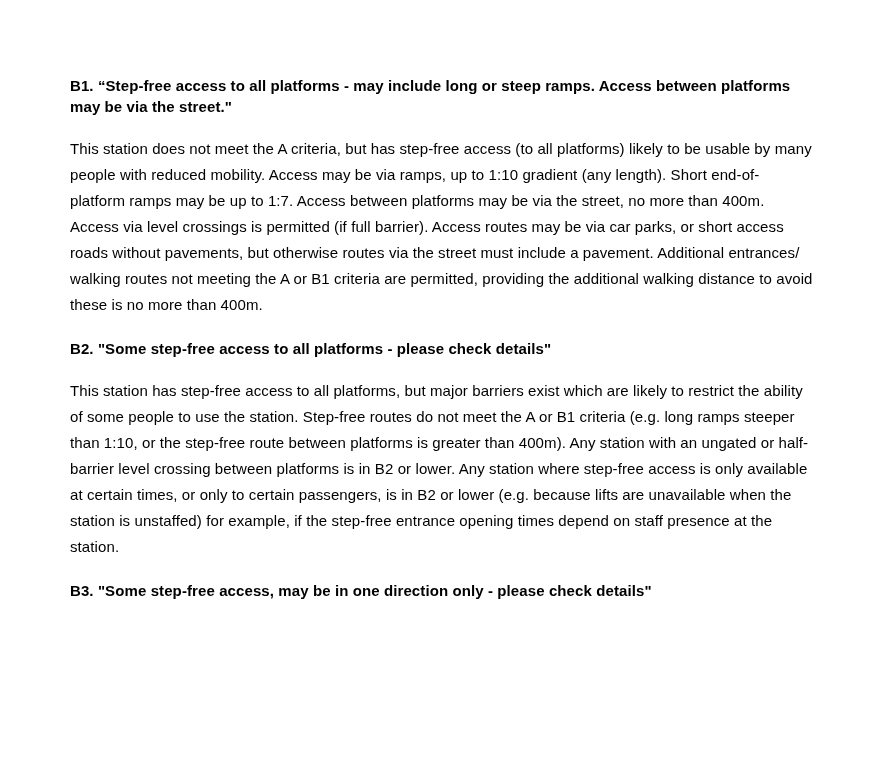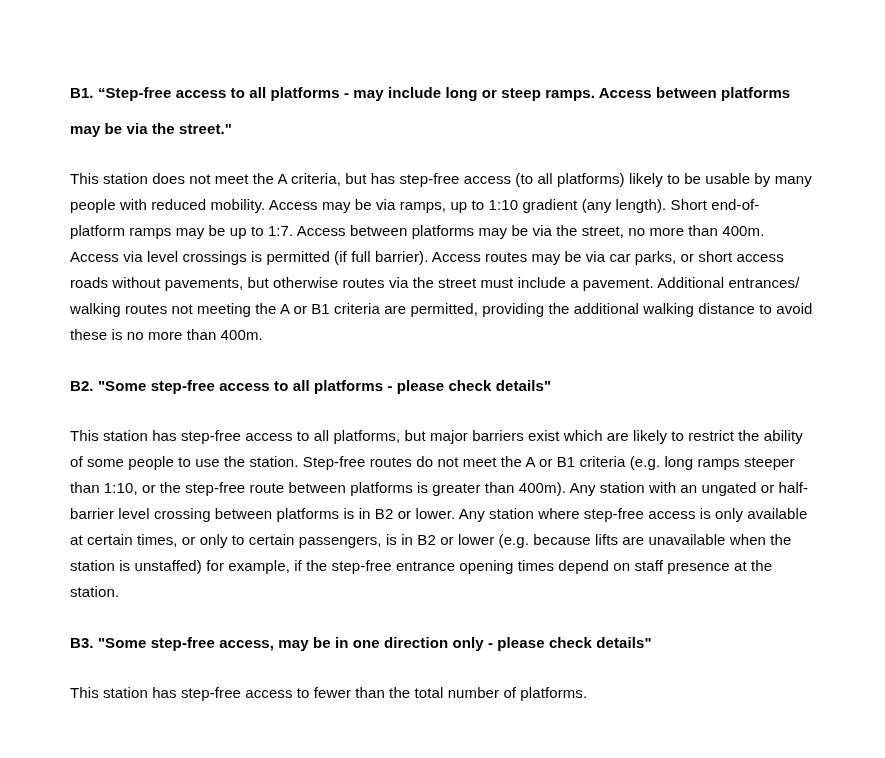--- a/index.html
+++ b/index.html
@@ -17,21 +17,21 @@
   .page {
     box-sizing: border-box;
     width: 885px;
     height: 758px;
     padding: 75px 72px 0 70px;
     background: #ffffff;
   }
   .heading {
     font-size: 15px;
     font-weight: bold;
-    line-height: 36px;
+    line-height: 21px;
     margin: 0 0 19px 0;
     letter-spacing: 0.1px;
   }
   .bodytext {
     font-size: 15px;
     font-weight: normal;
     line-height: 26px;
     margin: 0 0 20px 0;
     letter-spacing: 0.1px;
   }
@@ -46,16 +46,15 @@
     <p class="bodytext">This station does not meet the A criteria, but has step-free access (to all platforms) likely to be usable by many people with reduced mobility. Access may be via ramps, up to 1:10 gradient (any length). Short end-of-platform ramps may be up to 1:7. Access between platforms may be via the street, no more than 400m. Access via level crossings is permitted (if full barrier). Access routes may be via car parks, or short access roads without pavements, but otherwise routes via the street must include a pavement. Additional entrances/ walking routes not meeting the A or B1 criteria are permitted, providing the additional walking distance to avoid these is no more than 400m.</p>
   </section>
 
   <section>
     <h2 class="heading">B2. "Some step-free access to all platforms - please check details"</h2>
     <p class="bodytext">This station has step-free access to all platforms, but major barriers exist which are likely to restrict the ability of some people to use the station. Step-free routes do not meet the A or B1 criteria (e.g. long ramps steeper than 1:10, or the step-free route between platforms is greater than 400m). Any station with an ungated or half-barrier level crossing between platforms is in B2 or lower. Any station where step-free access is only available at certain times, or only to certain passengers, is in B2 or lower (e.g. because lifts are unavailable when the station is unstaffed) for example, if the step-free entrance opening times depend on staff presence at the station.</p>
   </section>
 
   <section>
     <h2 class="heading">B3. "Some step-free access, may be in one direction only - please check details"</h2>
-    <p class="bodytext">This station has step-free access to fewer than the total number of platforms.</p>
   </section>
 
 </div>
 
 </body></html>

